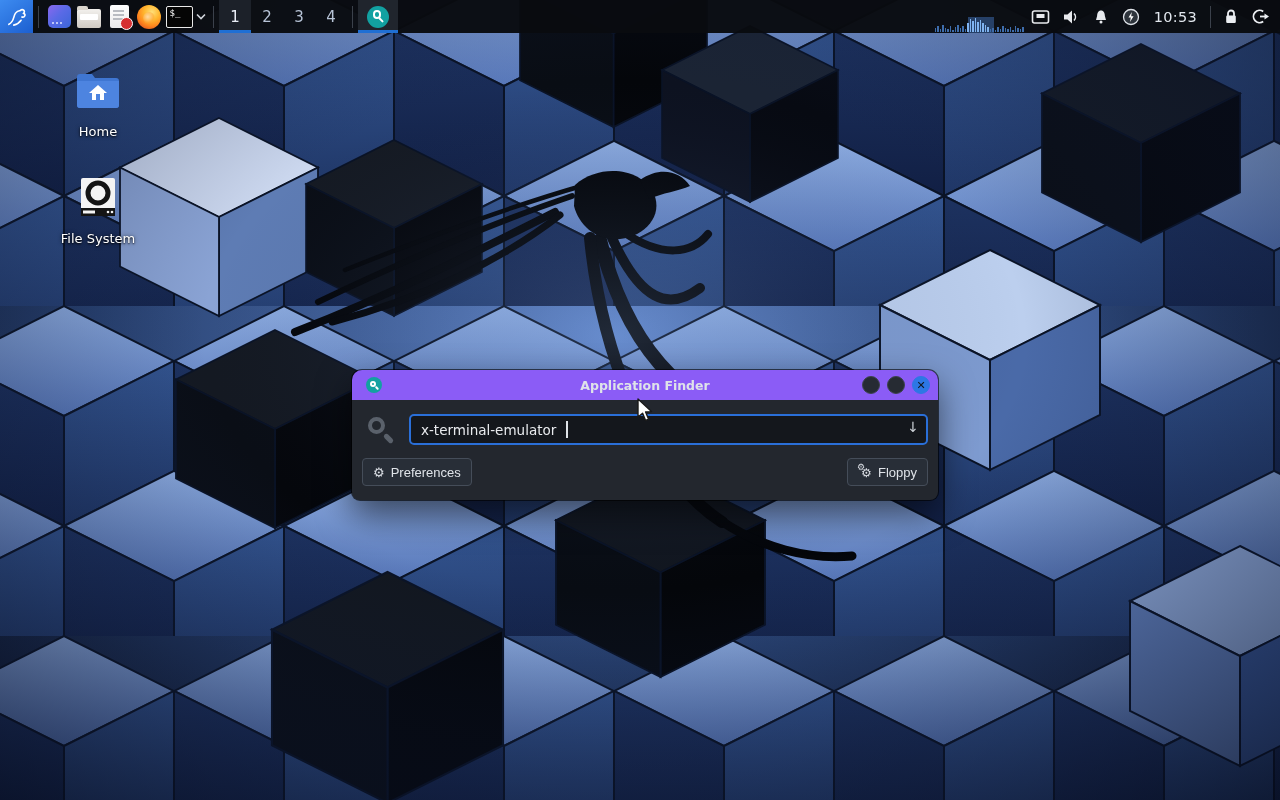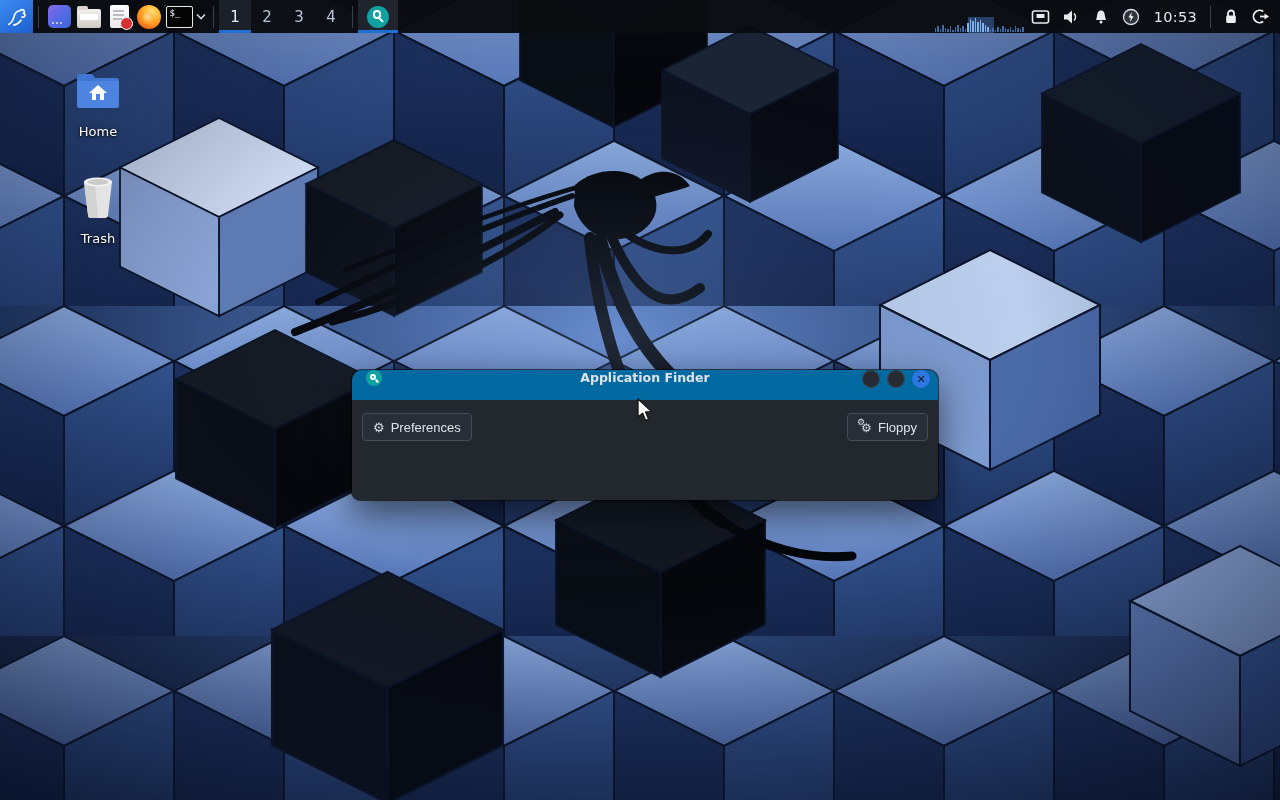--- a/index.html
+++ b/index.html
@@ -66,21 +66,21 @@
 
   
   .desk-icons{position:absolute;left:18px;top:66px;z-index:5;width:84px;margin-left:38px;}
   .desk-item{width:84px;height:107px;display:flex;flex-direction:column;align-items:center;}
   .desk-item .icon-box{width:48px;height:48px;display:flex;align-items:center;justify-content:center;}
   .desk-item .lbl{margin-top:10px;font-size:13px;color:#ffffff;text-shadow:0 1px 2px rgba(0,0,0,.9),0 0 4px rgba(0,0,0,.6);}
 
   
   .dialog{position:absolute;left:352px;top:370px;width:586px;height:130px;z-index:30;
     background:#23272e;border-radius:10px 10px 8px 8px;box-shadow:0 14px 34px rgba(0,0,0,.55),0 0 0 1px rgba(0,0,0,.6);}
-  .titlebar{height:30px;background:#0369a1;border-radius:10px 10px 0 0;display:flex;align-items:flex-start;
+  .titlebar{height:30px;background:#8b5cf6;border-radius:10px 10px 0 0;display:flex;align-items:center;
     padding:0 8px;position:relative;}
   .titlebar .title{position:absolute;left:0;right:0;text-align:center;font-size:12.5px;font-weight:bold;color:#dfe3e9;}
   .tb-icon{width:16px;height:16px;margin-left:6px;z-index:1;}
   .tb-btns{margin-left:auto;display:flex;gap:7px;z-index:1;}
   .tb-btn{width:18px;height:18px;border-radius:50%;background:#262b33;border:1px solid #3c434d;}
   .tb-btn.close{background:#2d77e5;border-color:#2d77e5;color:#12161d;font-size:11px;font-weight:bold;
     display:flex;align-items:center;justify-content:center;line-height:1;}
   .search-row{display:flex;align-items:center;padding:14px 10px 0 14px;}
   .entry-wrap{flex:1;margin-left:13px;position:relative;}
   .entry{width:100%;height:31px;background:#14171c;border:2px solid #2a6fd8;border-radius:5px;
@@ -371,45 +371,58 @@
         <path d="M2,6 a3,3 0 0 1 3,-3 h12 l3,4 h21 a3,3 0 0 1 3,3 v24 a3,3 0 0 1 -3,3 h-36 a3,3 0 0 1 -3,-3 Z" fill="#3f76d2"></path>
         <path d="M2,10 h42 v24 a3,3 0 0 1 -3,3 h-36 a3,3 0 0 1 -3,-3 Z" fill="#4d84e0"></path>
         <path d="M23,14 l9,8 h-3 v7 h-12 v-7 h-3 Z" fill="#ffffff"></path>
         <rect x="21" y="23" width="4" height="6" fill="#4d84e0"></rect>
       </svg>
     </div>
     <div class="lbl">Home</div>
   </div>
   <div class="desk-item">
     <div class="icon-box">
-      <svg width="40" height="44" viewBox="0 0 40 44">
-        <path d="M6,7 L10,40 a3,3 0 0 0 3,3 h14 a3,3 0 0 0 3,-3 L34,7 Z" fill="#e4e4e4"></path>
-        <path d="M6,7 L10,40 a3,3 0 0 0 3,3 h7 L17,7 Z" fill="#d2d2d2"></path>
-        <ellipse cx="20" cy="7" rx="14" ry="4.5" fill="#f2f2f2"></ellipse>
-        <ellipse cx="20" cy="7" rx="10.5" ry="3" fill="#cbcbcb"></ellipse>
-      </svg>
-    </div>
-    <div class="lbl">Trash</div>
+      <svg width="42" height="42" viewBox="0 0 42 42">
+        <rect x="4" y="2" width="34" height="38" rx="2" fill="#f4f4f4"></rect>
+        <circle cx="21" cy="17" r="10" fill="none" stroke="#141414" stroke-width="5"></circle>
+        <rect x="4" y="32" width="34" height="8" fill="#141414"></rect>
+        <circle cx="31" cy="36" r="1.3" fill="#f4f4f4"></circle>
+          <circle cx="35" cy="36" r="1.3" fill="#f4f4f4"></circle>
+        <rect x="6" y="34.5" width="12" height="3" fill="#f4f4f4"></rect>
+      </svg>
+    </div>
+    <div class="lbl">File System</div>
   </div>
 </div>
 
 <div class="dialog">
   <div class="titlebar">
     <span class="title">Application Finder</span>
     <span class="mag teal tb-icon">
       <span class="lens"></span>
         <span class="handle"></span>
     </span>
     <div class="tb-btns">
       <div class="tb-btn"></div>
       <div class="tb-btn"></div>
       <div class="tb-btn close">✕</div>
     </div>
   </div>
 
+  <div class="search-row">
+    <span class="mag big">
+      <span class="lens"></span>
+        <span class="handle"></span>
+    </span>
+    <div class="entry-wrap">
+      <input class="entry" type="text" value="x-terminal-emulator" style="">
+      <div class="caret"></div>
+      <span class="entry-arrow">↓</span>
+    </div>
+  </div>
 
   <div class="btn-row">
     <button class="gbtn">
       <span class="gear">⚙</span>
       <span>Preferences</span>
     </button>
     <div style="flex:1"></div>
     <button class="gbtn">
       <span class="launch-gears">
         <span class="g1">⚙</span>

